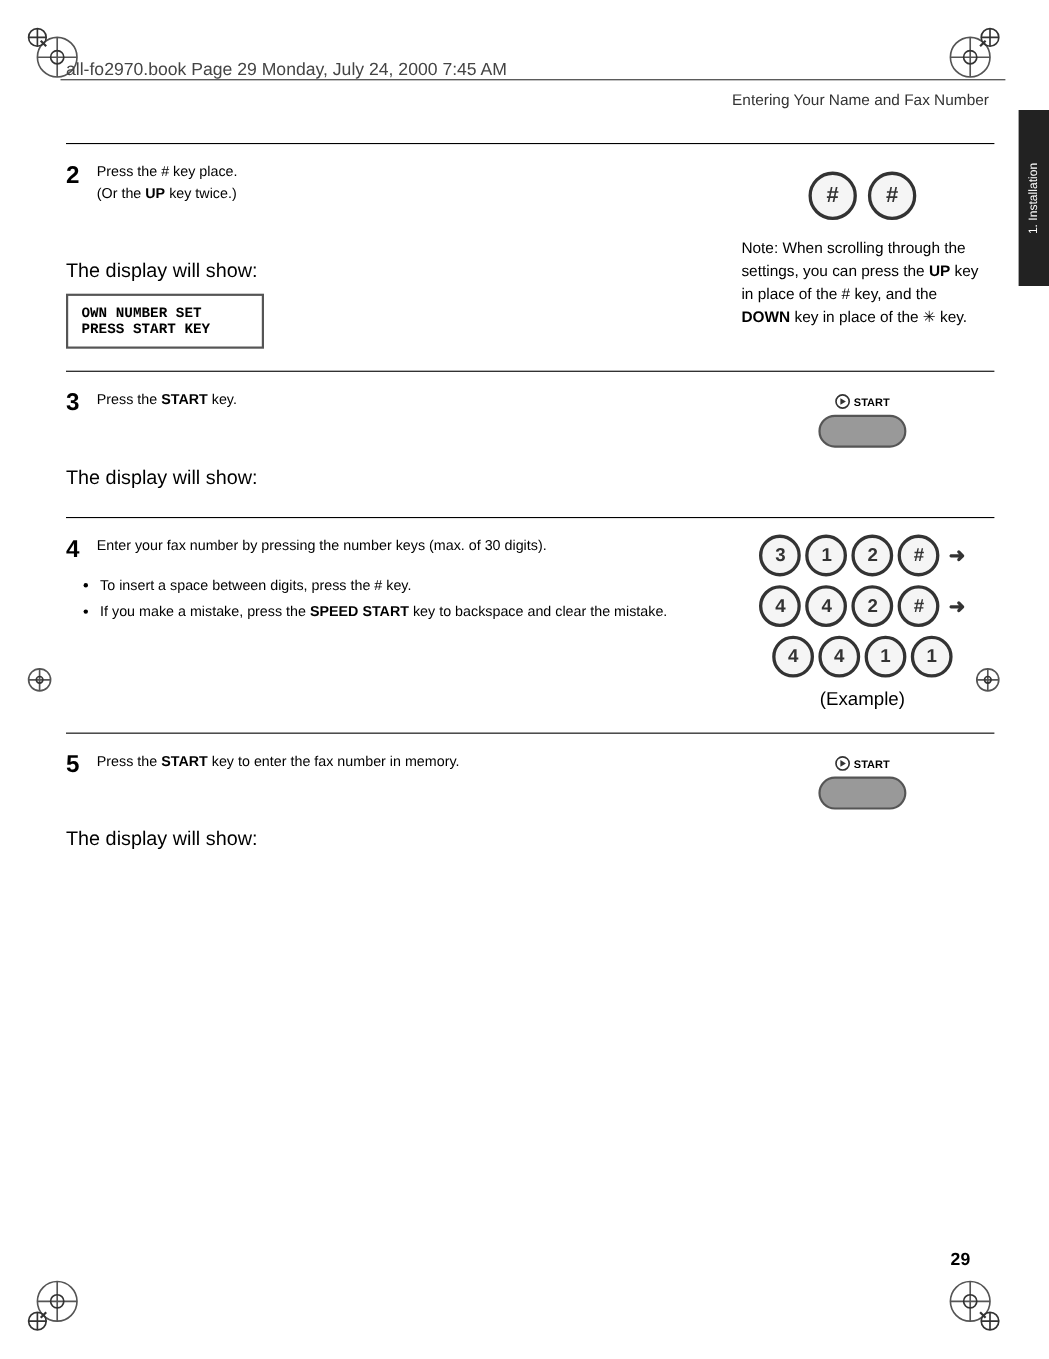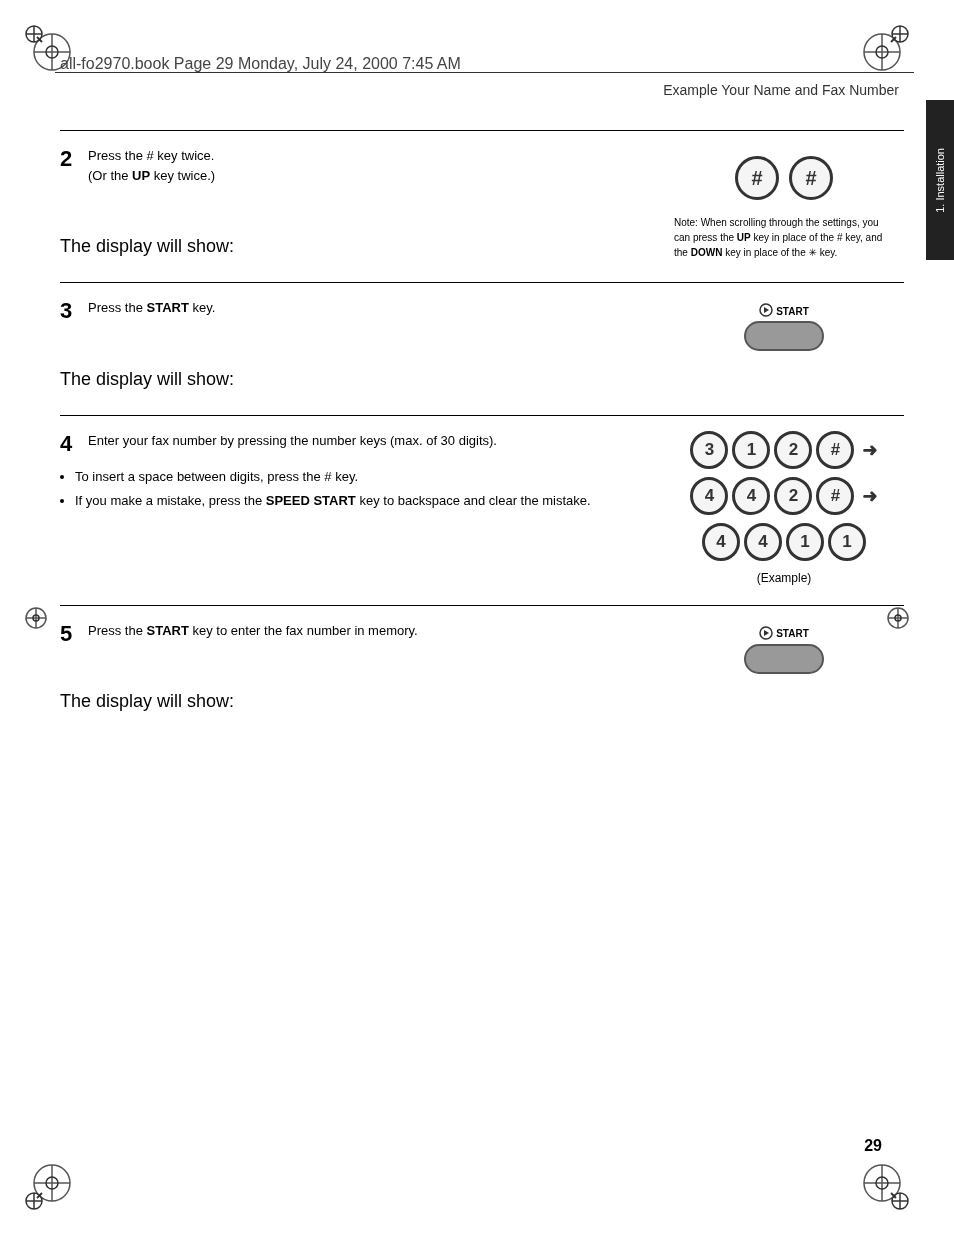--- a/index.html
+++ b/index.html
@@ -139,21 +139,21 @@
       border-radius: 15px;
       border: 2px solid #555;
     }
 
     
     .note-box {
       position: absolute;
       right: 0;
       top: 0;
       width: 220px;
-      font-size: 10px;
+      font-size: 14px;
       line-height: 1.5;
     }
 
     
     .step2-row {
       display: flex;
       position: relative;
     }
     .step2-left {
       flex: 1;
@@ -240,25 +240,26 @@
     
     .bullet-list {
       list-style: disc;
       margin-left: 15px;
       margin-top: 5px;
     }
     .bullet-list li {
       margin-bottom: 6px;
       font-size: 13px;
       line-height: 1.4;
+      margin-left: 16px;
     }
 
     
     .example-text {
-      font-size: 12px;
+      font-size: 17px;
       text-align: center;
       margin-top: 2px;
     }
 
     
     .page-number {
       position: absolute;
       bottom: 80px;
       right: 72px;
       font-size: 16px;
@@ -346,38 +347,41 @@
 </div>
 
 <div class="side-tab">
   <span class="side-tab-text">1. Installation</span>
 </div>
 
 <div style="position:absolute; top:55px; left:60px; font-size:16px; color:#444;">all-fo2970.book  Page 29  Monday, July 24, 2000  7:45 AM</div>
 
 <div style="position:absolute; top:72px; left:55px; right:40px; border-top:1px solid #333;"></div>
 
-<div style="position:absolute; top:82px; right:55px; font-size:14px; color:#333;">Example Your Name and Fax Number</div>
+<div style="position:absolute; top:82px; right:55px; font-size:14px; color:#333;">Entering Your Name and Fax Number</div>
 
 <div class="main-content">
 
   <div class="step-section">
     <div class="divider"></div>
     <div class="step2-row">
       <div class="step2-left">
         <div class="step-header">
           <span class="step-number">2</span>
           <div class="step-content">
             <div class="step-text">
-              <span>Press the # key twice.</span><br>
+              <span>Press the # key place.</span><br>
               <span>(Or the <b>UP</b> key twice.)</span>
             </div>
           </div>
         </div>
         <div class="display-label">The display will show:</div>
+        <div class="display-box">
+          OWN NUMBER SET<br>PRESS START KEY
+        </div>
       </div>
       <div class="step2-right" style="padding-top:10px;">
 
         <div style="display:flex; gap:10px; margin-bottom:15px;">
           <div class="key-circle">#</div>
           <div class="key-circle">#</div>
         </div>
 
         <div class="note-box" style="position:relative; width:220px;">
           <span>Note: When scrolling through the settings, you can press the <b>UP</b> key in place of the # key, and the <b>DOWN</b> key in place of the ✳ key.</span>

